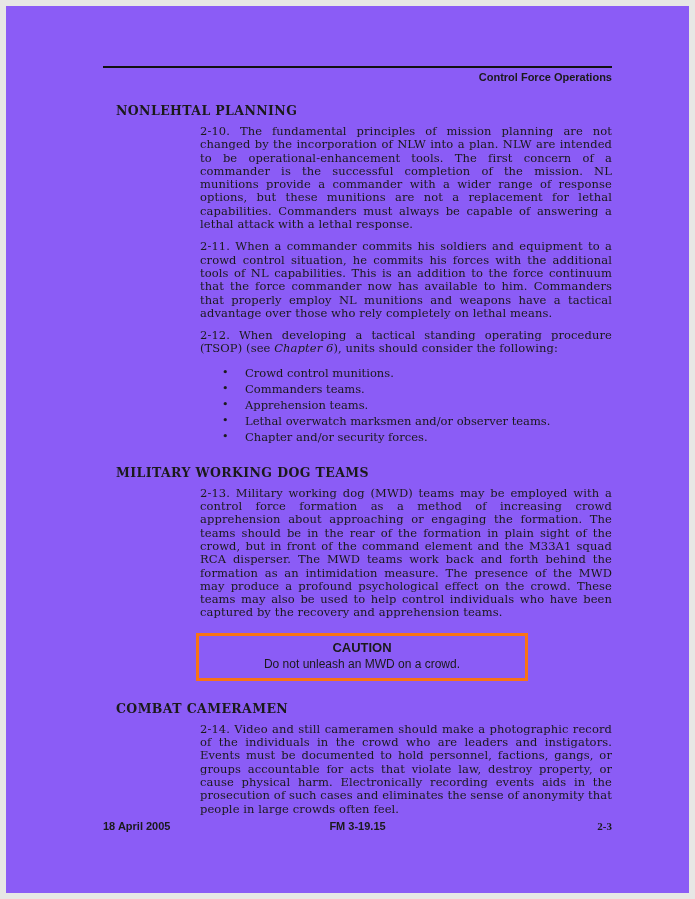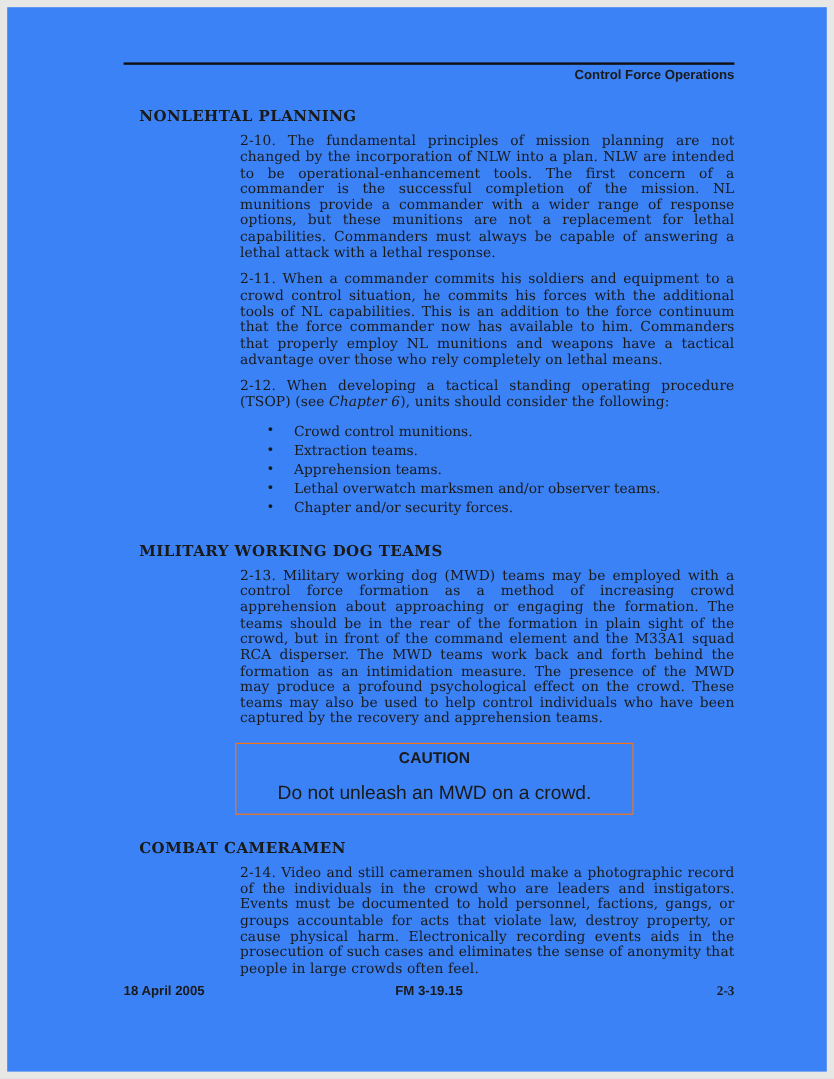--- a/index.html
+++ b/index.html
@@ -1,23 +1,23 @@
 <!DOCTYPE html>
 <html><head>
 <meta charset="utf-8">
 <style>
   html, body { margin: 0; padding: 0; background: #e7e7e5; }
   .page {
     position: relative;
     width: 683px;
     height: 887px;
     margin: 6px;
-    background: #3b82f6;
+    background: #8b5cf6;
     box-sizing: border-box;
-    padding: 46px 77px 0 97px;
+    padding: 60px 77px 0 97px;
     font-family: "DejaVu Serif", "Liberation Serif", serif;
     color: #1a1a1a;
   }
   .header-rule { border-top: 2px solid #111; height: 0; }
   .header-title {
     text-align: right;
     font-family: "Liberation Sans", sans-serif;
     font-weight: bold;
     font-size: 11px;
     padding-top: 3px;
@@ -52,27 +52,27 @@
   ul.bullets .bullet {
     position: absolute;
     left: 22px;
     top: 0;
     font-size: 11px;
   }
   .caution-box {
     box-sizing: border-box;
     width: 332px;
     margin: 13px 0 15px 93px;
-    border: 1px solid #f97316;
+    border: 3px solid #f97316;
     text-align: center;
     padding: 4px 6px 7px 6px;
     font-family: "Liberation Sans", sans-serif;
   }
   .caution-title { font-size: 13px; font-weight: bold; }
-  .caution-text { font-size: 16px; margin-top: 14px; }
+  .caution-text { font-size: 12px; margin-top: 2px; }
   .footer {
     position: absolute;
     left: 97px;
     right: 77px;
     top: 814px;
     display: grid;
     grid-template-columns: 1fr auto 1fr;
     font-family: "Liberation Sans", sans-serif;
     font-weight: bold;
     font-size: 11px;
@@ -90,21 +90,21 @@
     <div class="header-title">Control Force Operations</div>
   </div>
 
   <h2 class="sec-heading">NONLEHTAL PLANNING</h2>
   <p class="body-para">2-10.  The fundamental principles of mission planning are not changed by the incorporation of NLW into a plan. NLW are intended to be operational-enhancement tools. The first concern of a commander is the successful completion of the mission. NL munitions provide a commander with a wider range of response options, but these munitions are not a replacement for lethal capabilities. Commanders must always be capable of answering a lethal attack with a lethal response.</p>
   <p class="body-para">2-11.  When a commander commits his soldiers and equipment to a crowd control situation, he commits his forces with the additional tools of NL capabilities. This is an addition to the force continuum that the force commander now has available to him. Commanders that properly employ NL munitions and weapons have a tactical advantage over those who rely completely on lethal means.</p>
   <p class="body-para"><span>2-12.  When developing a tactical standing operating procedure (TSOP) (see </span><i>Chapter 6</i><span>), units should consider the following:</span></p>
 
   <ul class="bullets">
     <li><span class="bullet">•</span><span>Crowd control munitions.</span></li>
-    <li><span class="bullet">•</span><span>Extraction teams.</span></li>
+    <li><span class="bullet">•</span><span>Commanders teams.</span></li>
     <li><span class="bullet">•</span><span>Apprehension teams.</span></li>
     <li><span class="bullet">•</span><span>Lethal overwatch marksmen and/or observer teams.</span></li>
     <li><span class="bullet">•</span><span>Chapter and/or security forces.</span></li>
   </ul>
 
   <h2 class="sec-heading">MILITARY WORKING DOG TEAMS</h2>
   <p class="body-para">2-13.  Military working dog (MWD) teams may be employed with a control force formation as a method of increasing crowd apprehension about approaching or engaging the formation. The teams should be in the rear of the formation in plain sight of the crowd, but in front of the command element and the M33A1 squad RCA disperser. The MWD teams work back and forth behind the formation as an intimidation measure. The presence of the MWD may produce a profound psychological effect on the crowd. These teams may also be used to help control individuals who have been captured by the recovery and apprehension teams.</p>
 
   <div class="caution-box">
     <div class="caution-title">CAUTION</div>

